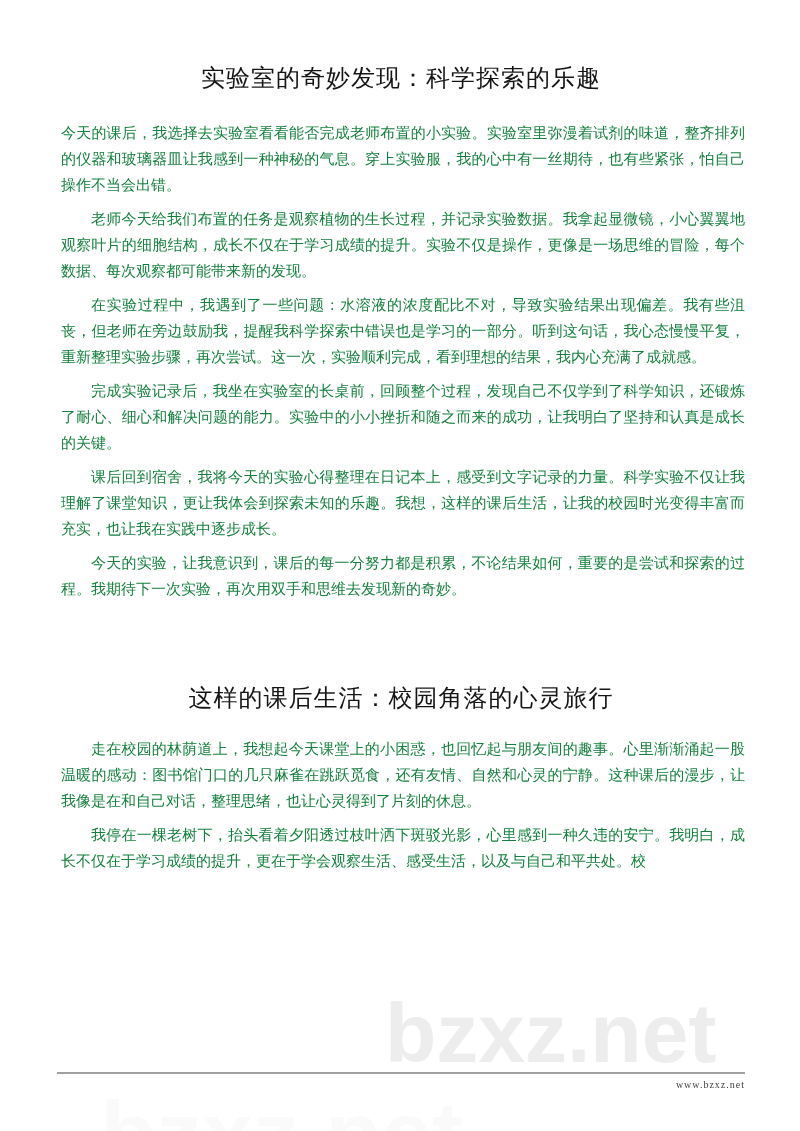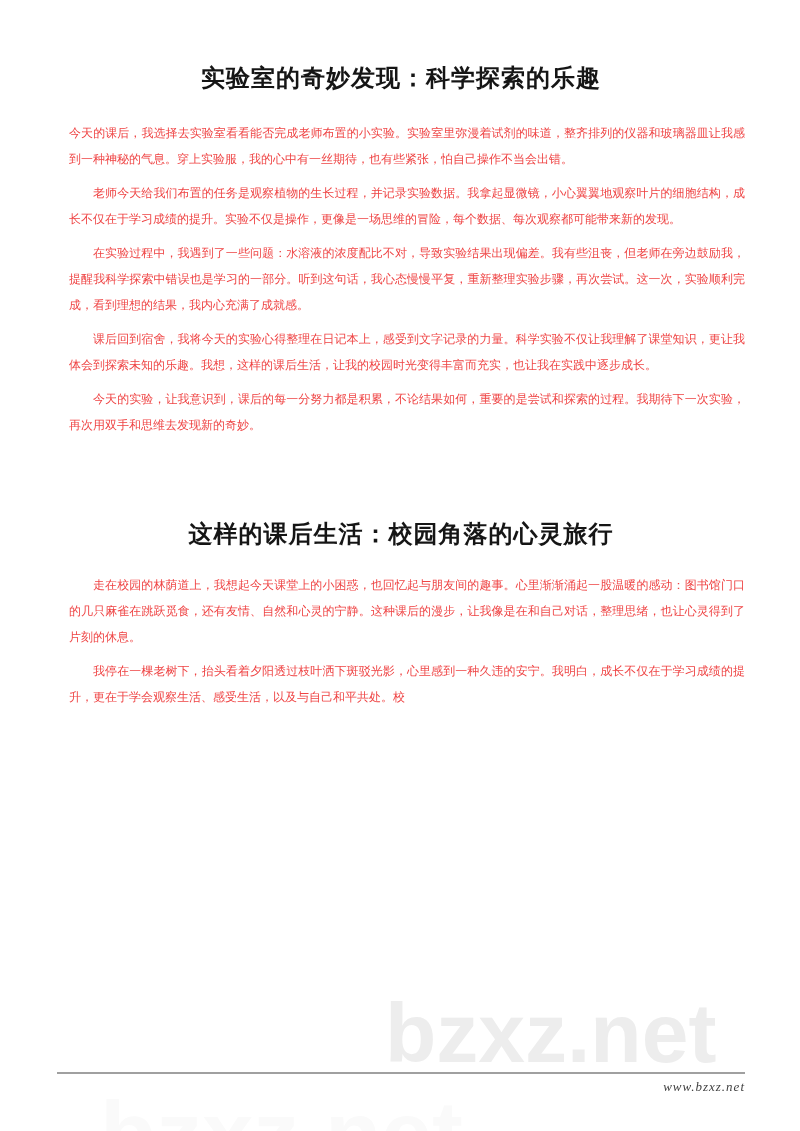--- a/index.html
+++ b/index.html
@@ -17,38 +17,38 @@
   }
   .content {
     position: absolute;
     left: 57px;
     top: 62px;
     width: 688px;
     z-index: 2;
   }
   .essay-title {
     font-size: 24px;
-    font-weight: bold;
+    font-weight: normal;
     text-align: center;
     color: #151515;
     margin: 0 0 26px 0;
     line-height: 32px;
     letter-spacing: 1px;
   }
   .essay-title.second {
     margin-top: 80px;
     margin-bottom: 22px;
   }
   .content p {
-    font-size: 12px;
+    font-size: 15px;
     line-height: 26px;
-    color: #ef4444;
+    color: #15803d;
     text-align: justify;
     text-indent: 2em;
-    margin: 0 0 8px 12px;
+    margin: 0 0 8px 4px;
   }
   .content p.no-indent {
     text-indent: 0;
   }
   .content p.truncated {
     max-height: 52px;
     overflow: hidden;
     margin-bottom: 0;
   }
   .watermark {
@@ -79,22 +79,21 @@
     top: 1072px;
     z-index: 3;
   }
   .footer-rule {
     border: none;
     border-top: 2px solid #a0a0a0;
     margin: 0;
   }
   .footer-url {
     text-align: right;
-    font-style: italic;
-    font-size: 13px;
+    font-size: 10px;
     color: #3f3f3f;
     margin-top: 5px;
     letter-spacing: 1px;
     font-family: "Liberation Serif", serif;
   }
 </style>
 </head>
 <body>
 
 <div class="page">
@@ -106,20 +105,21 @@
   <div class="content">
 
     <h1 class="essay-title">实验室的奇妙发现：科学探索的乐趣</h1>
 
     <p class="no-indent">今天的课后，我选择去实验室看看能否完成老师布置的小实验。实验室里弥漫着试剂的味道，整齐排列的仪器和玻璃器皿让我感到一种神秘的气息。穿上实验服，我的心中有一丝期待，也有些紧张，怕自己操作不当会出错。</p>
 
     <p>老师今天给我们布置的任务是观察植物的生长过程，并记录实验数据。我拿起显微镜，小心翼翼地观察叶片的细胞结构，成长不仅在于学习成绩的提升。实验不仅是操作，更像是一场思维的冒险，每个数据、每次观察都可能带来新的发现。</p>
 
     <p>在实验过程中，我遇到了一些问题：水溶液的浓度配比不对，导致实验结果出现偏差。我有些沮丧，但老师在旁边鼓励我，提醒我科学探索中错误也是学习的一部分。听到这句话，我心态慢慢平复，重新整理实验步骤，再次尝试。这一次，实验顺利完成，看到理想的结果，我内心充满了成就感。</p>
 
+    <p>完成实验记录后，我坐在实验室的长桌前，回顾整个过程，发现自己不仅学到了科学知识，还锻炼了耐心、细心和解决问题的能力。实验中的小小挫折和随之而来的成功，让我明白了坚持和认真是成长的关键。</p>
 
     <p>课后回到宿舍，我将今天的实验心得整理在日记本上，感受到文字记录的力量。科学实验不仅让我理解了课堂知识，更让我体会到探索未知的乐趣。我想，这样的课后生活，让我的校园时光变得丰富而充实，也让我在实践中逐步成长。</p>
 
     <p>今天的实验，让我意识到，课后的每一分努力都是积累，不论结果如何，重要的是尝试和探索的过程。我期待下一次实验，再次用双手和思维去发现新的奇妙。</p>
 
     <h1 class="essay-title second">这样的课后生活：校园角落的心灵旅行</h1>
 
 
 
     <p>走在校园的林荫道上，我想起今天课堂上的小困惑，也回忆起与朋友间的趣事。心里渐渐涌起一股温暖的感动：图书馆门口的几只麻雀在跳跃觅食，还有友情、自然和心灵的宁静。这种课后的漫步，让我像是在和自己对话，整理思绪，也让心灵得到了片刻的休息。</p>

